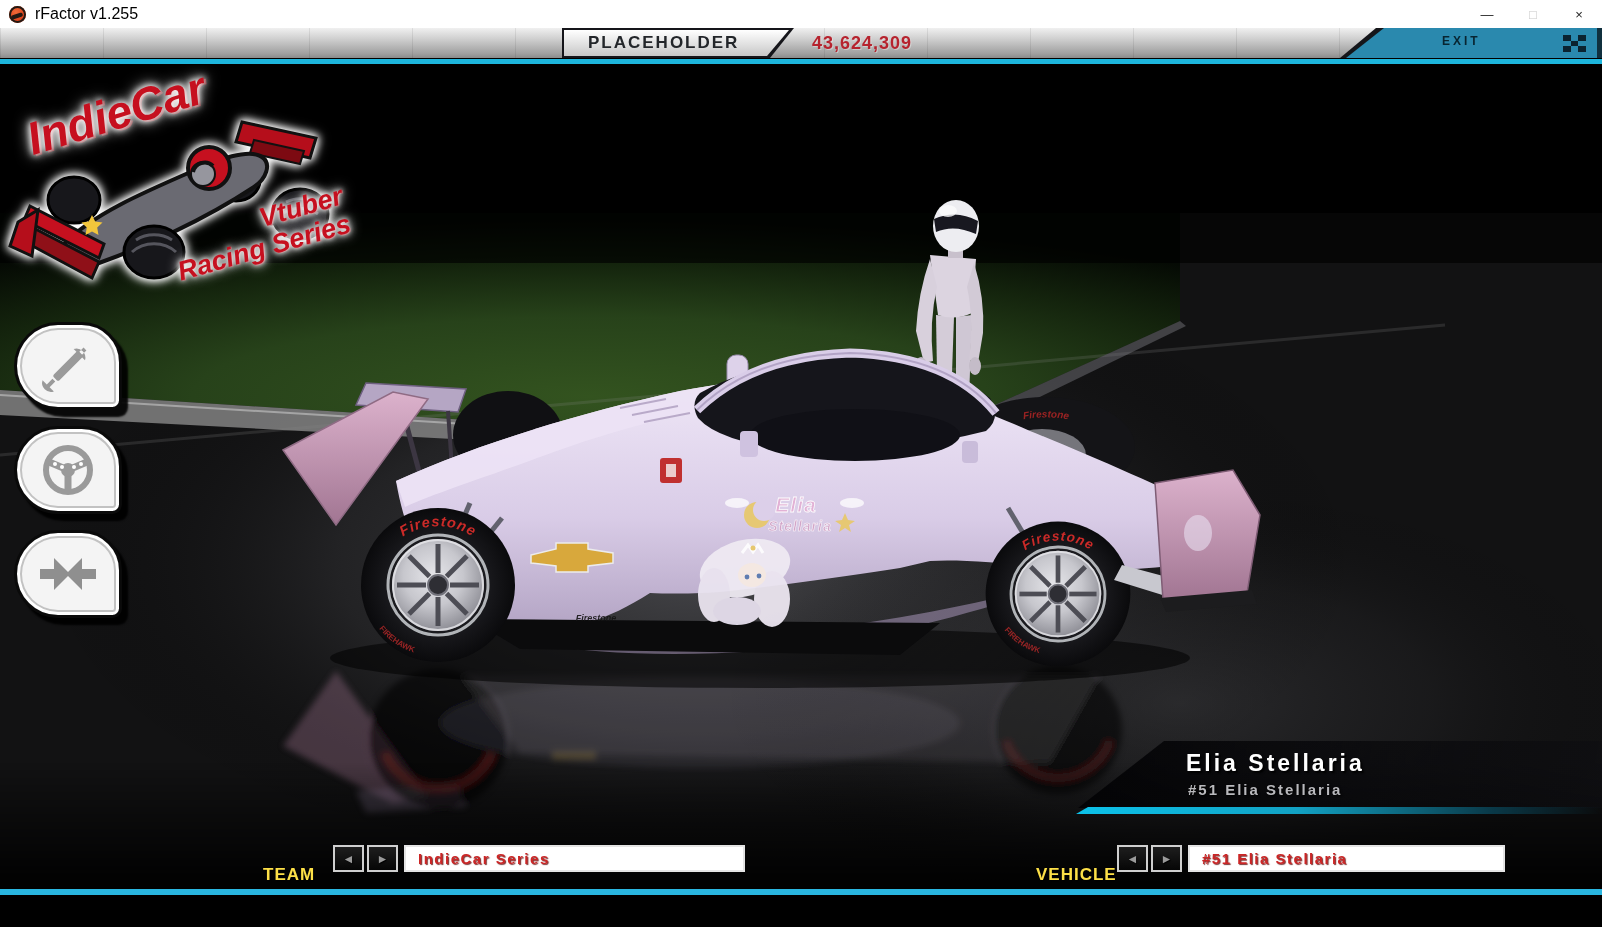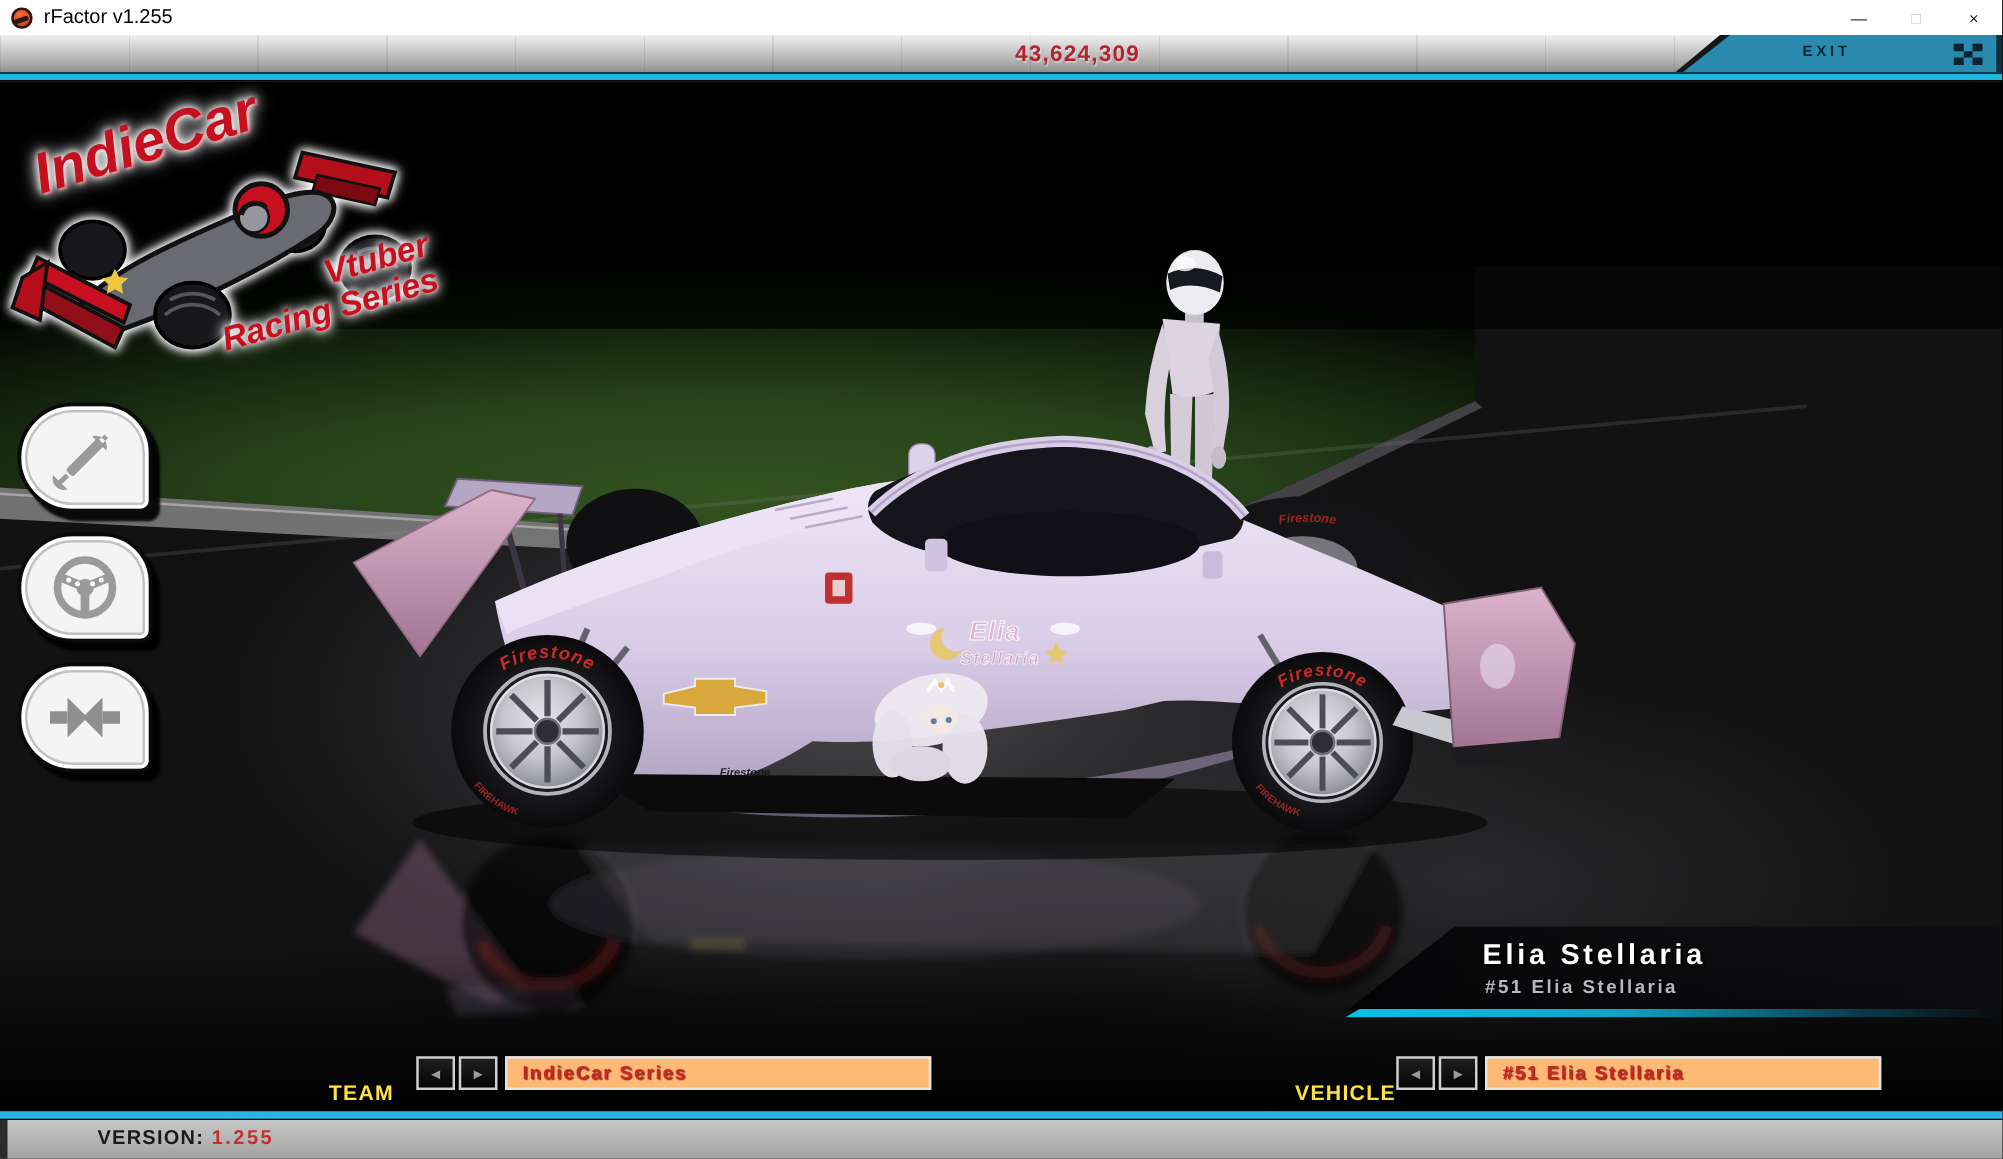--- a/index.html
+++ b/index.html
@@ -84,21 +84,21 @@
       clip-path:polygon(12px 0,100% 0,100% 100%,0 100%);}
 
   
   .sel-label{position:absolute;font-size:17px;font-weight:bold;color:#fde047;letter-spacing:1px;
       text-shadow:1px 2px 2px #000;z-index:8;margin-top:17px;}
   .arrow-btn{position:absolute;width:31px;height:27px;z-index:8;box-sizing:border-box;
       border:2px solid #cfcfcf;background:linear-gradient(180deg,#1e1e1e,#060606);
       color:#9a9a9a;font-size:12px;display:flex;align-items:center;justify-content:center;
       text-shadow:1px 1px 1px #000;}
   .sel-field{position:absolute;height:27px;z-index:8;box-sizing:border-box;
-      border:2px solid #e4e4e4;background:#fdba74;color:#cc2626;font-size:15px;font-weight:bold;
+      border:2px solid #e4e4e4;background:#ffffff;color:#cc2626;font-size:15px;font-weight:bold;
       letter-spacing:1.5px;line-height:23px;padding-left:12px;
       text-shadow:1px 1px 1px rgba(90,0,0,.8);}
 
   
   .cyan-line-bottom{position:absolute;left:0;top:888px;width:1602px;height:6px;background:#29b6e0;
       border-top:1px solid #000;border-bottom:1px solid #000;z-index:9;}
   .version-bar{position:absolute;left:0;top:896px;width:1602px;height:31px;
       background:linear-gradient(180deg,#c7c7c7,#a3a3a3);z-index:9;}
   .version-bar::before{content:"";position:absolute;left:0;top:0;width:6px;height:100%;background:#2c2c2c;}
   .version-text{position:absolute;left:78px;top:6px;font-size:16px;font-weight:bold;color:#1a1a1a;
@@ -116,20 +116,25 @@
     <div class="win-controls">
       <div class="win-btn">—</div>
       <div class="win-btn max">□</div>
       <div class="win-btn">×</div>
     </div>
   </div>
 
   <div class="topbar">
     <div class="metal-edge"></div>
     <div class="metal"></div>
+    <div class="tab-outer">
+      <div class="tab-inner">
+          <span>PLACEHOLDER</span>
+        </div>
+    </div>
     <div class="credits">43,624,309</div>
     <div class="exit-btn">EXIT</div>
     <div class="fullscreen-icon">
       <i class="f"></i>
         <i></i>
         <i class="f"></i>
         <i></i>
         <i class="f"></i>
         <i></i>
         <i class="f"></i>
@@ -412,19 +417,14 @@
   <div class="arrow-btn" style="left:333px;top:845px;">◄</div>
   <div class="arrow-btn" style="left:367px;top:845px;">►</div>
   <div class="sel-field" style="left:404px;top:845px;width:341px;">IndieCar Series</div>
 
   <div class="sel-label" style="left:1036px;top:848px;">VEHICLE</div>
   <div class="arrow-btn" style="left:1117px;top:845px;">◄</div>
   <div class="arrow-btn" style="left:1151px;top:845px;">►</div>
   <div class="sel-field" style="left:1188px;top:845px;width:317px;">#51 Elia Stellaria</div>
 
   <div class="cyan-line-bottom"></div>
-  <div class="version-bar">
-    <div class="version-text">
-      <span>VERSION:</span><b>1.255</b>
-    </div>
-  </div>
 
 </div>
 
 </body></html>

